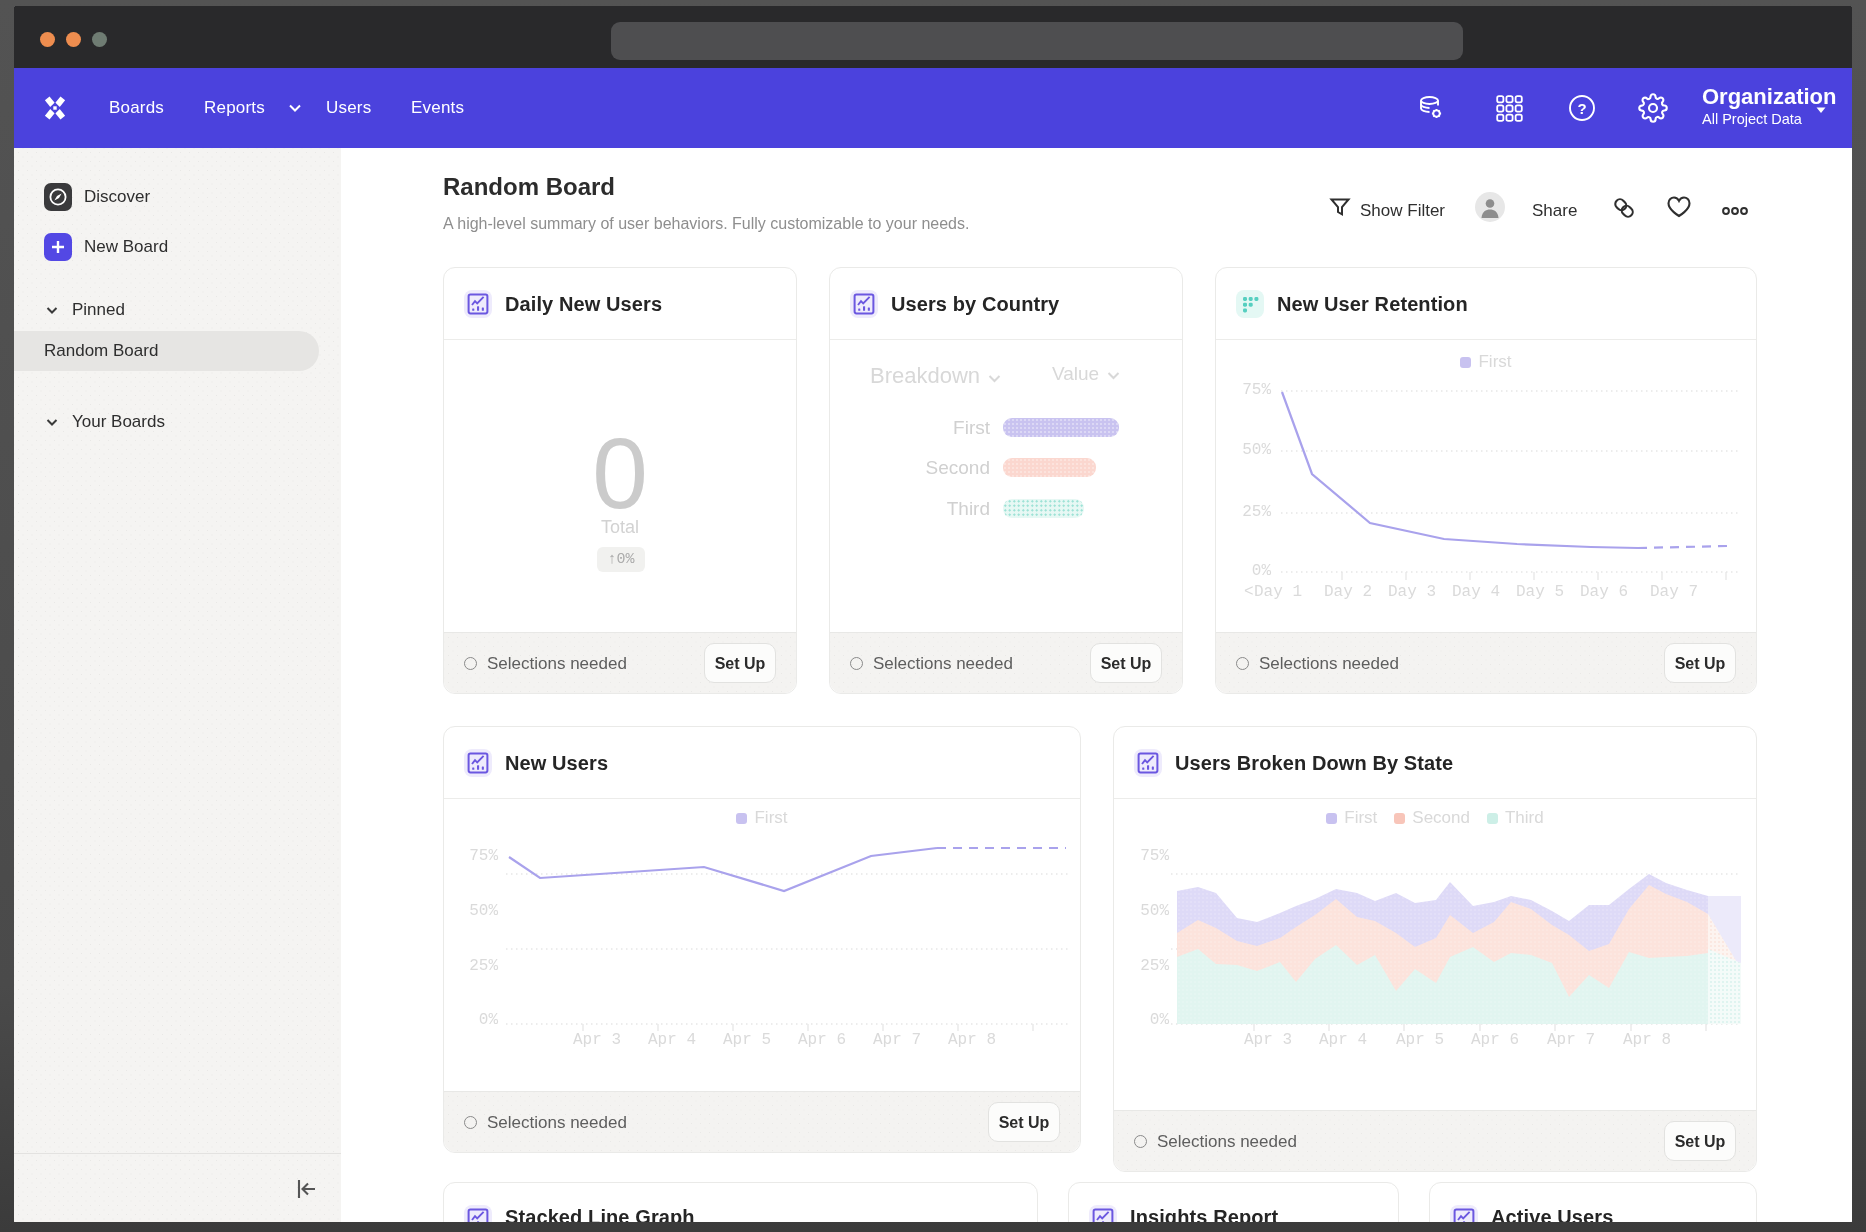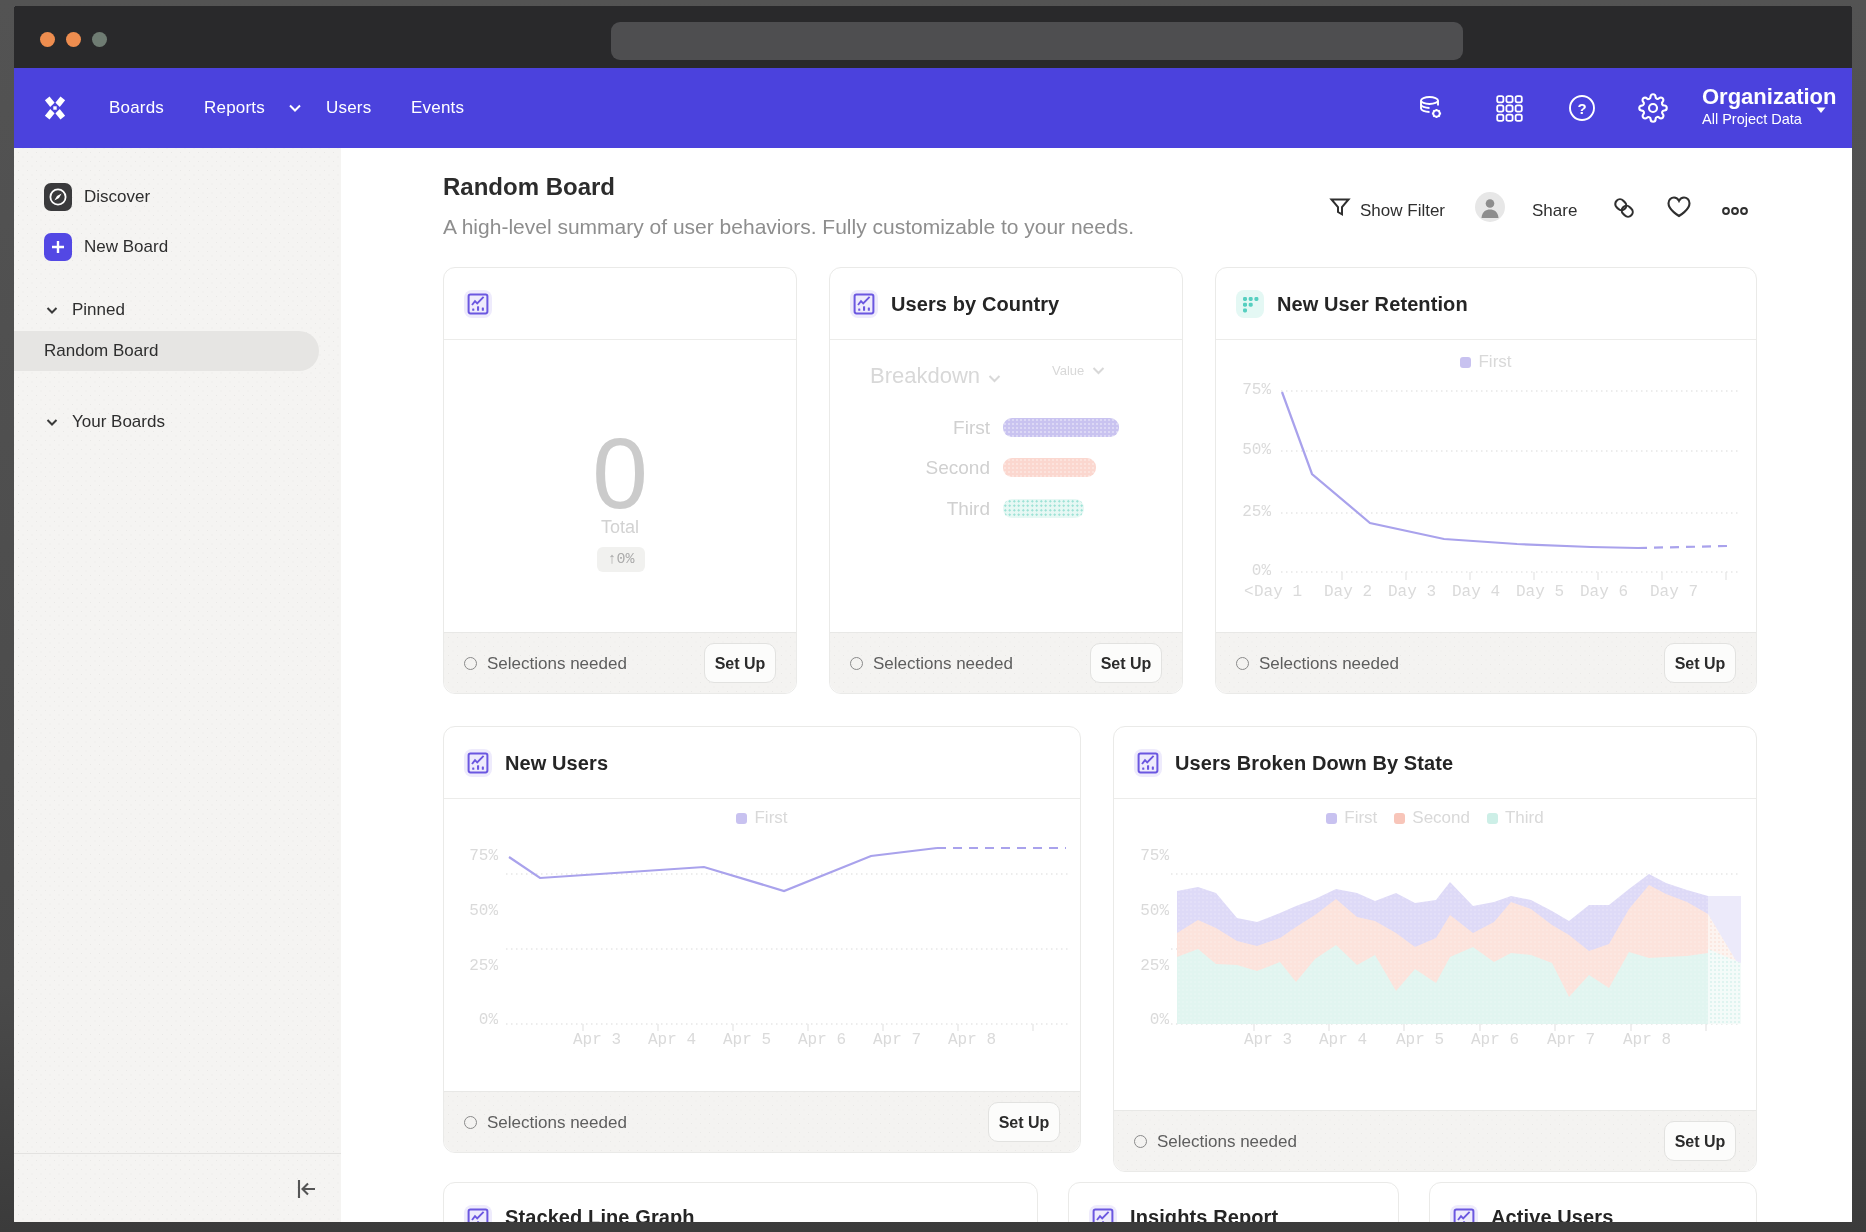--- a/index.html
+++ b/index.html
@@ -109,21 +109,21 @@
           <path d="M3.5,6 L8,10.5 L12.5,6"></path>
         </svg></div>
       <div class="abs sideitem" style="left:58px;top:264px">Your Boards</div>
       <div class="abs sfoot"></div>
       <svg class="abs" style="left:281px;top:1029px" width="24" height="24" viewBox="0 0 24 24" fill="none" stroke="#555" stroke-width="2.1">
         <path d="M4,3 V21 M20,12 H8 M13,6.5 L7.5,12 L13,17.5"></path>
       </svg>
     </div>
 <div class="abs main"></div>
 <div class="abs" style="left:429px;top:167px;font-size:24px;font-weight:700;color:#2c2c2c">Random Board</div>
-<div class="abs" style="left:429px;top:209px;font-size:21px;color:#8e8e8e">A high-level summary of user behaviors. Fully customizable to your needs.</div>
+<div class="abs" style="left:429px;top:209px;font-size:16px;color:#8e8e8e">A high-level summary of user behaviors. Fully customizable to your needs.</div>
 <svg class="abs" style="left:1314px;top:189px" width="24" height="24" viewBox="0 0 24 24" fill="none" stroke="#2f2f2f" stroke-width="2">
       <path d="M3.5,4.5 H20.5 L14,12 V19.3 L10,17 V12 Z"></path>
     </svg>
 <div class="abs" style="left:1346px;top:195px;font-size:17px;color:#2f2f2f">Show Filter</div>
 <svg class="abs" style="left:1461px;top:186px" width="30" height="30" viewBox="0 0 30 30">
       <circle cx="15" cy="15" r="15" fill="#e7e7e7"></circle>
       <circle cx="15" cy="11.5" r="4.3" fill="#8d8d8d"></circle>
       <path d="M6.5,26 C7,19.5 11,17.5 15,17.5 C19,17.5 23,19.5 23.5,26 Z" fill="#8d8d8d"></path>
     </svg>
 <div class="abs" style="left:1518px;top:195px;font-size:17px;color:#2f2f2f">Share</div>
@@ -147,20 +147,21 @@
         <svg width="28" height="28" viewBox="0 0 28 28" style="position:absolute;left:0;top:0">
           <rect x="4.6" y="4.6" width="18.8" height="18.8" rx="1.8" fill="none" stroke="#6b57e0" stroke-width="2"></rect>
           <path d="M8,15 L11,11.2 L13.2,13.4 L19.6,6.8" fill="none" stroke="#6b57e0" stroke-width="1.9"></path>
           <g fill="#6b57e0">
             <rect x="8.2" y="18.6" width="2.1" height="2.1" rx="0.5"></rect>
             <rect x="13" y="16.2" width="2.1" height="4.5" rx="0.5"></rect>
             <rect x="17.8" y="17.6" width="2.1" height="3.1" rx="0.5"></rect>
           </g>
         </svg>
       </div>
+      <div class="ctitle" style="">Daily New Users</div>
       <div style="position:absolute;left:0;right:0;top:155px;text-align:center;font-size:100px;line-height:100px;color:#cbcbcb;font-weight:400">0</div>
       <div style="position:absolute;left:0;right:0;top:249px;text-align:center;font-size:18px;color:#d2d2d2">Total</div>
       <div style="position:absolute;left:153px;top:279px;width:48px;height:25px;border-radius:6px;background:#f1f1ef;text-align:center;line-height:25px;font-family:'Liberation Mono',monospace;font-size:15px;color:#ababab">↑0%</div>
       <div class="cfoot">
         <div class="selc"></div>
         <div class="selt">Selections needed</div>
         <div class="setup" style="right:20px">Set Up</div>
       </div>
     </div>
 <div class="card" style="left:815px;top:261px;width:354px;height:427px">
@@ -173,21 +174,21 @@
             <rect x="8.2" y="18.6" width="2.1" height="2.1" rx="0.5"></rect>
             <rect x="13" y="16.2" width="2.1" height="4.5" rx="0.5"></rect>
             <rect x="17.8" y="17.6" width="2.1" height="3.1" rx="0.5"></rect>
           </g>
         </svg>
       </div>
       <div class="ctitle" style="">Users by Country</div>
       <div style="position:absolute;left:40px;top:95px;font-size:22px;color:#d8d8d8">Breakdown<svg width="13" height="9" viewBox="0 0 13 9" style="margin-left:8px">
           <path d="M1.5,2 L6.5,7 L11.5,2" fill="none" stroke="#d8d8d8" stroke-width="2"></path>
         </svg></div>
-      <div style="position:absolute;left:222px;top:95px;font-size:13px;color:#d8d8d8">Value<svg width="13" height="9" viewBox="0 0 13 9" style="margin-left:8px">
+      <div style="position:absolute;left:222px;top:95px;font-size:19px;color:#d8d8d8">Value<svg width="13" height="9" viewBox="0 0 13 9" style="margin-left:8px">
           <path d="M1.5,2 L6.5,7 L11.5,2" fill="none" stroke="#d8d8d8" stroke-width="2"></path>
         </svg></div>
       <div style="position:absolute;left:0;top:149px;width:160px;text-align:right;font-size:19px;color:#d0d0d0">First</div>
       <div style="position:absolute;left:173px;top:150px;width:116px;height:19px;border-radius:9px;background-color:#c9c3f0;background-image:radial-gradient(rgba(255,255,255,.35) 0.8px,transparent 0.9px);background-size:4px 4px"></div>
       <div style="position:absolute;left:0;top:189px;width:160px;text-align:right;font-size:19px;color:#d0d0d0">Second</div>
       <div style="position:absolute;left:173px;top:190px;width:93px;height:19px;border-radius:9px;background-color:#fbd7cf;background-image:radial-gradient(rgba(255,255,255,.3) 0.8px,transparent 0.9px);background-size:4px 4px"></div>
       <div style="position:absolute;left:0;top:230px;width:160px;text-align:right;font-size:19px;color:#d0d0d0">Third</div>
       <div style="position:absolute;left:173px;top:231px;width:81px;height:19px;border-radius:9px;background-color:#e7f8f4;background-image:radial-gradient(#97e0d3 0.9px,transparent 1px);background-size:4.5px 4.5px"></div>
       <div class="cfoot">
         <div class="selc"></div>

